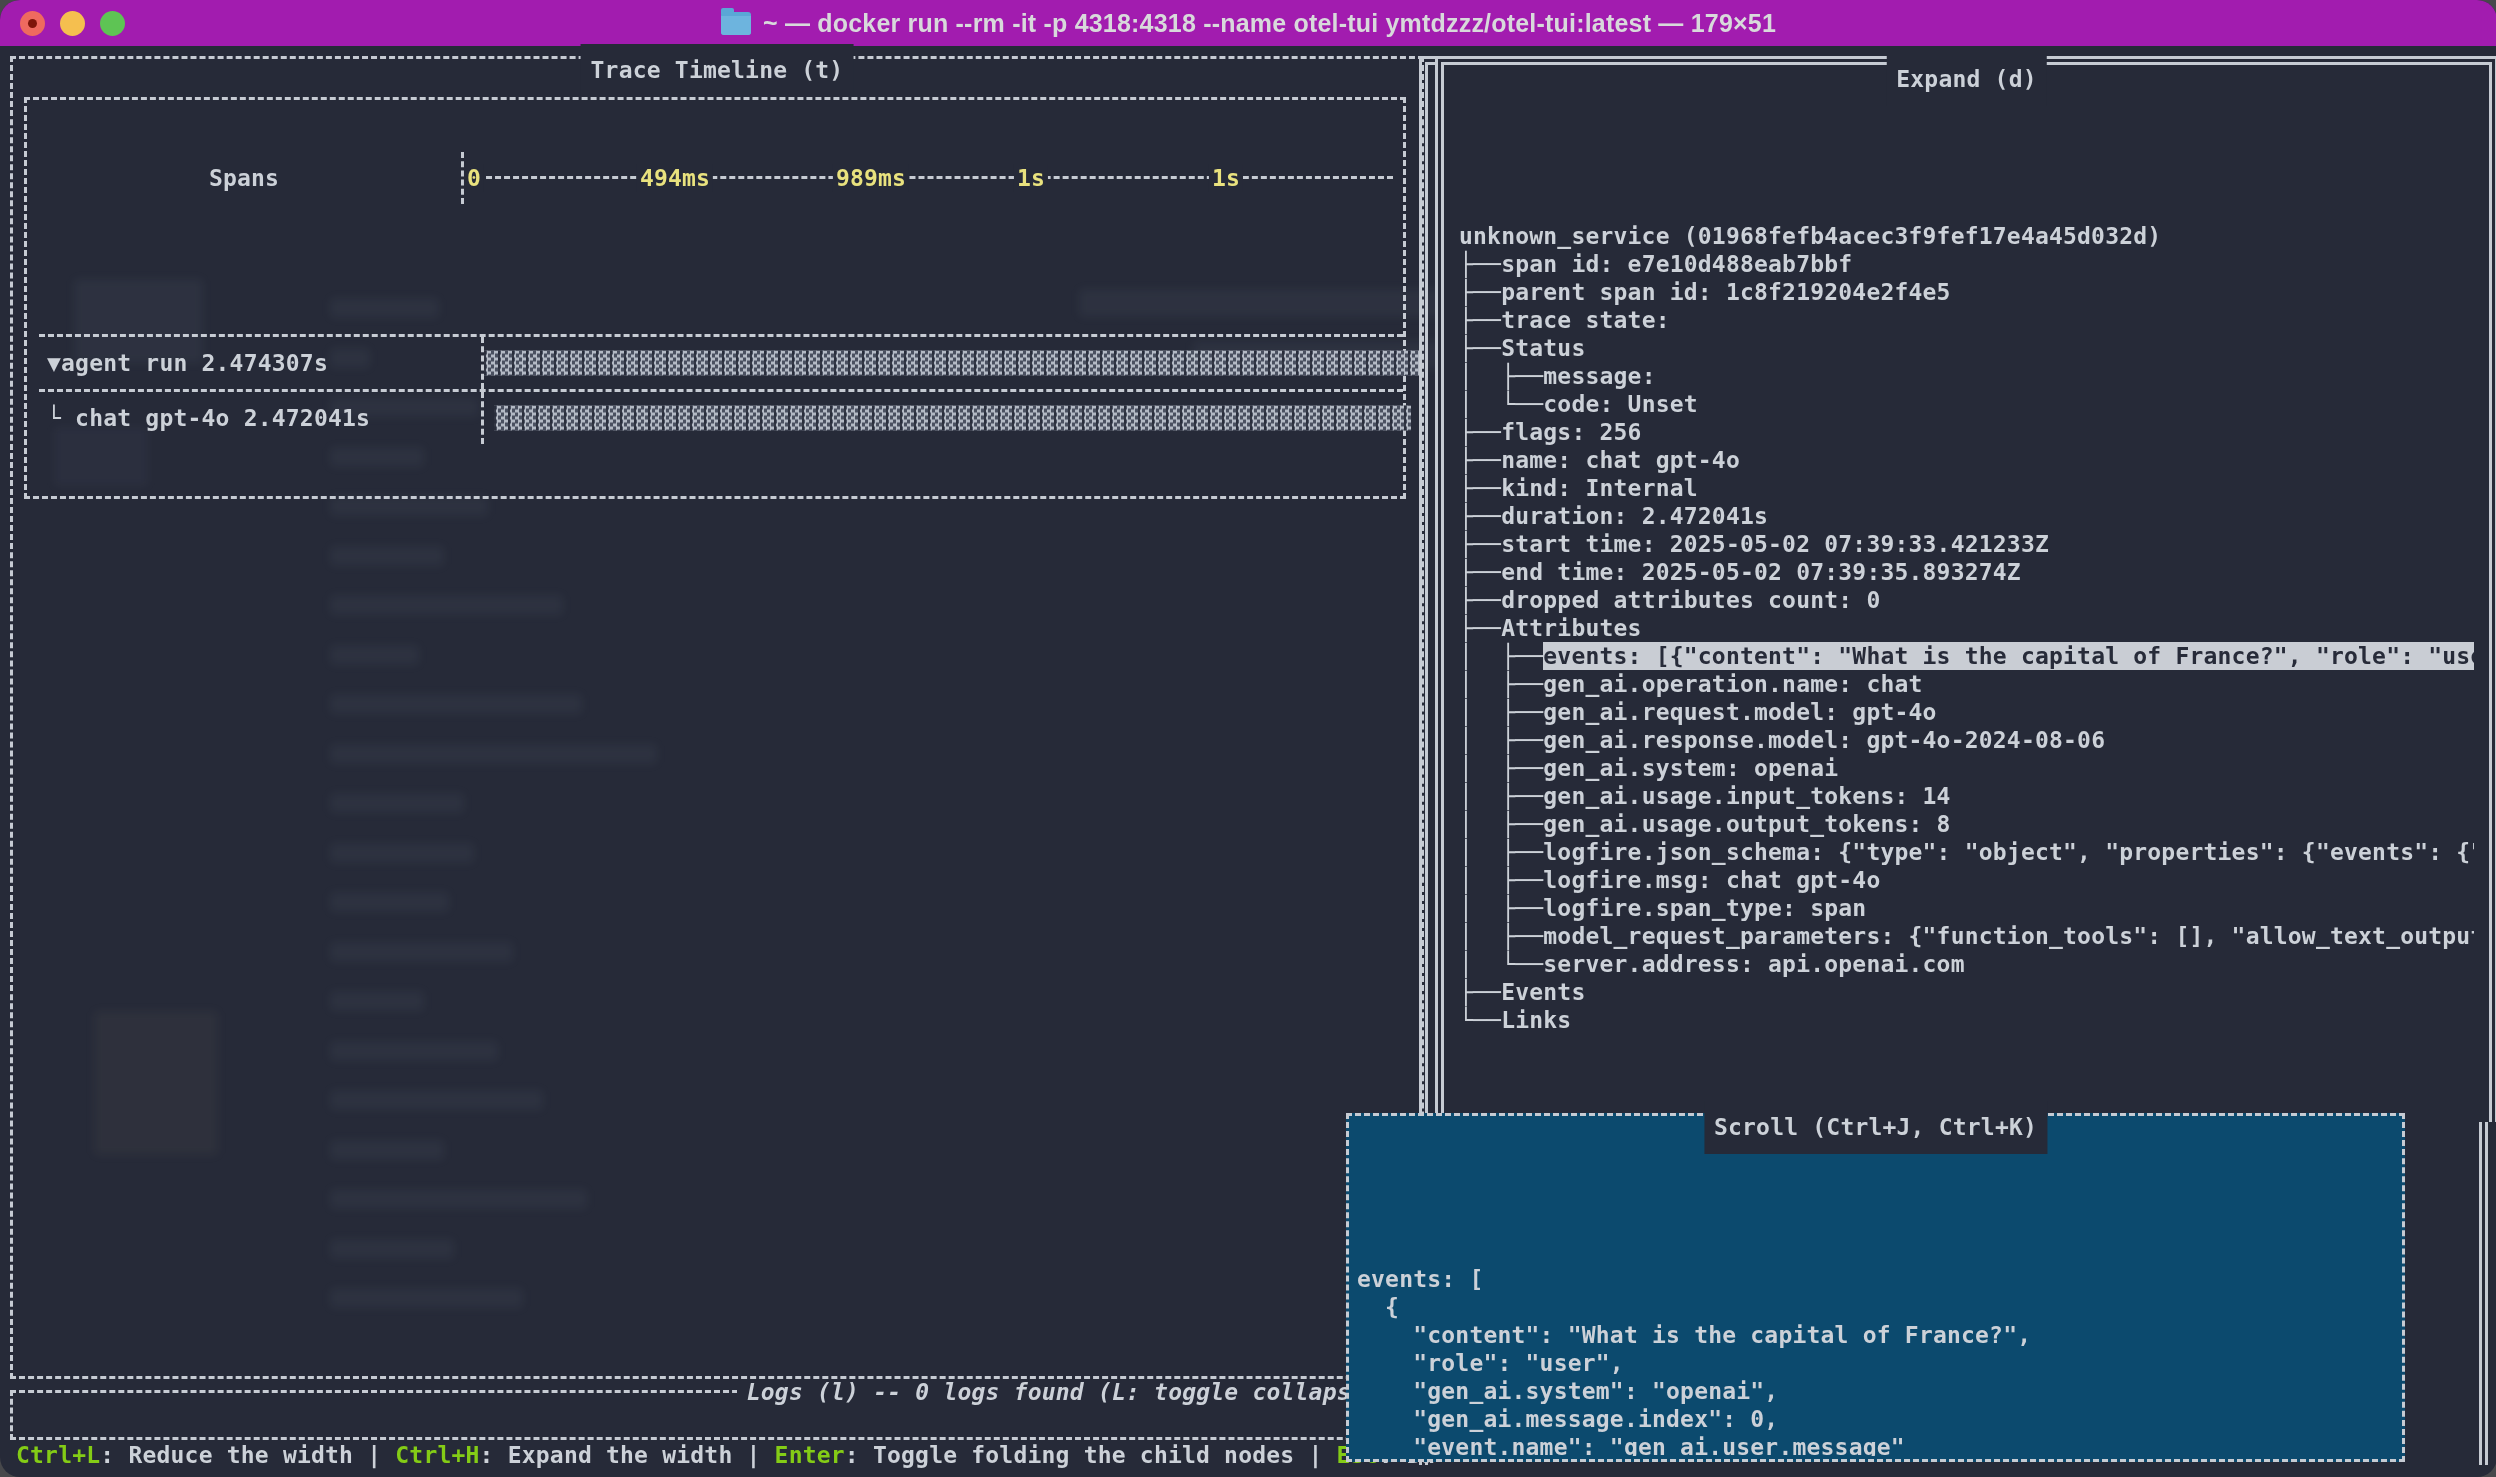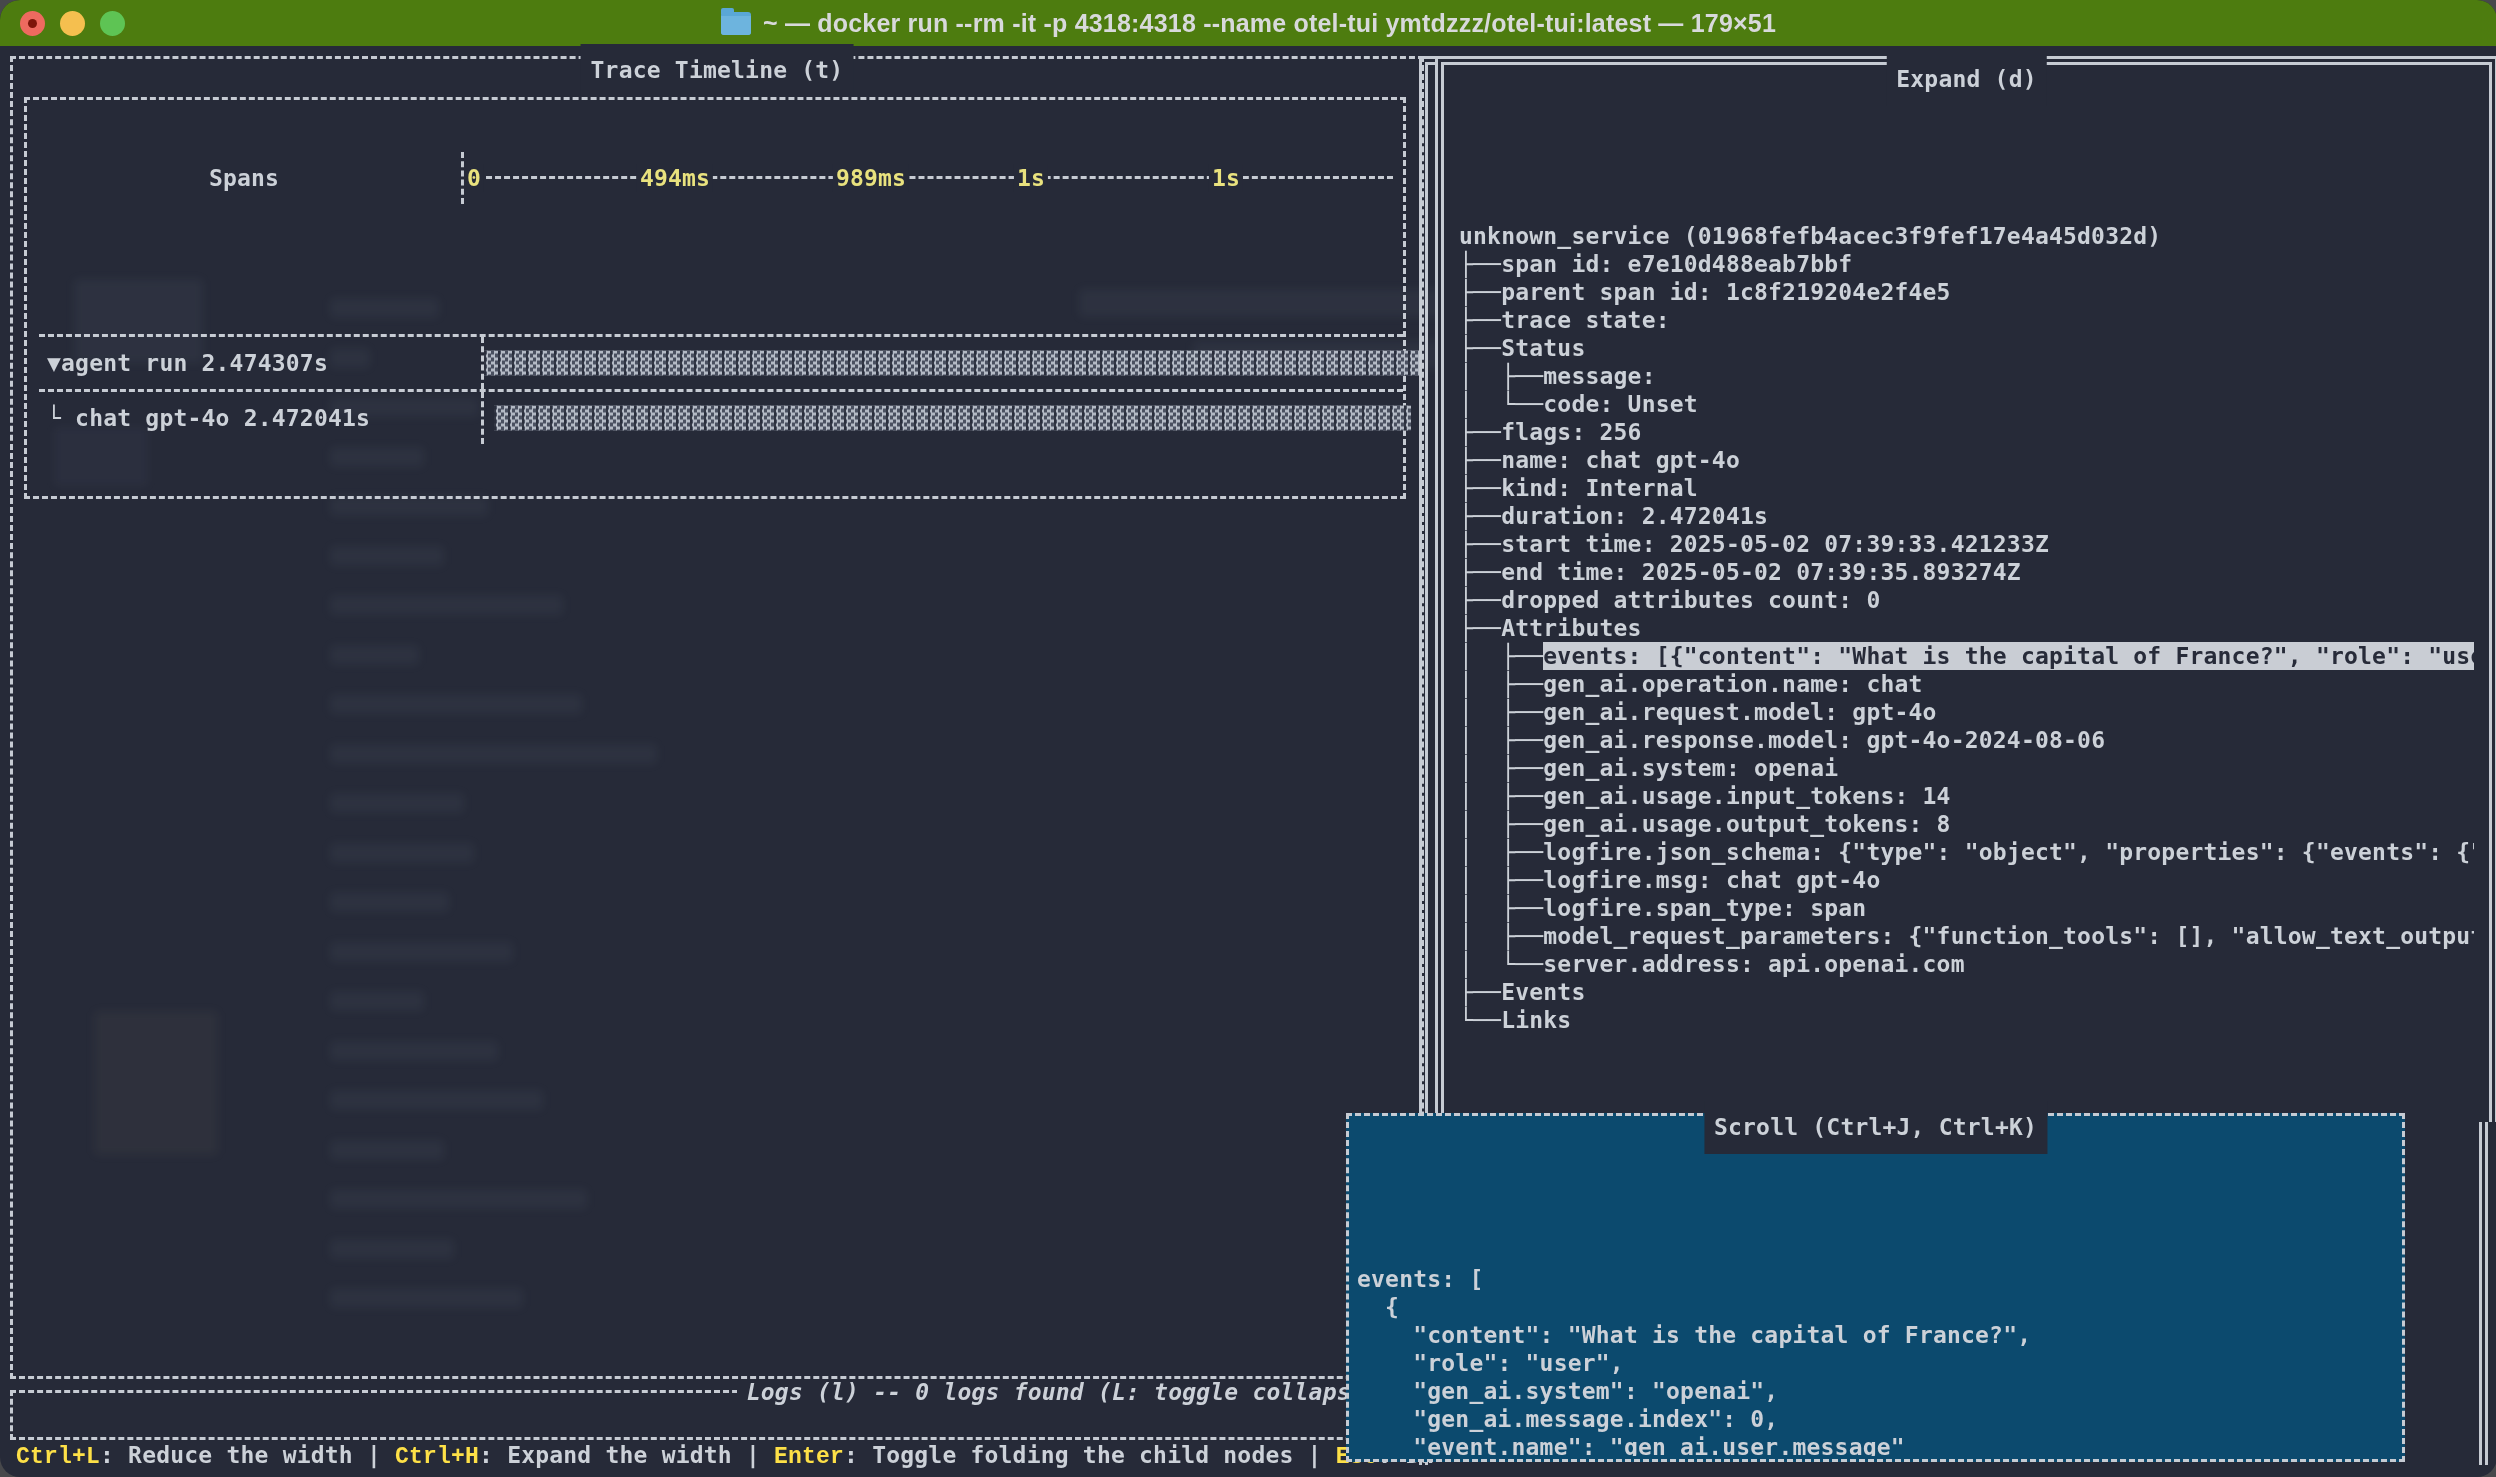--- a/index.html
+++ b/index.html
@@ -1,20 +1,20 @@
 <!DOCTYPE html>
 <html><head>
 <meta charset="utf-8">
 <style>
   html,body{margin:0;padding:0;background:#47484b;}
   .window{position:relative;width:2497px;height:1477px;background:#262a38;border-radius:20px;
     overflow:hidden;font-family:"DejaVu Sans Mono",monospace;font-weight:bold;font-size:23px;
     letter-spacing:0.2px;color:#ccd1d8;}
   
-  .titlebar{position:absolute;top:0;left:0;right:0;height:46px;background:#4d7c0f;
+  .titlebar{position:absolute;top:0;left:0;right:0;height:46px;background:#a21caf;
     display:flex;align-items:center;justify-content:center;
     font-family:"Liberation Sans",sans-serif;font-weight:700;font-size:25px;color:#d8d9db;}
   .lights{position:absolute;left:20px;top:0;height:46px;display:flex;align-items:center;gap:15px;}
   .light{width:25px;height:25px;border-radius:50%;}
   .light.red{background:#ee6a5f;position:relative;}
   .light.red::after{content:"";position:absolute;left:8px;top:8px;width:9px;height:9px;border-radius:50%;background:#7e150a;}
   .light.yellow{background:#f5bf4f;}
   .light.green{background:#5ec454;}
   .folder{width:30px;height:23px;margin-right:12px;position:relative;background:#5aa7d6;border-radius:3px;}
   .folder::before{content:"";position:absolute;top:-4px;left:0;width:13px;height:6px;background:#5aa7d6;border-radius:2px 2px 0 0;}
@@ -38,21 +38,21 @@
   .tick{position:absolute;top:50%;transform:translate(-50%,-50%);background:#262a38;color:#e9e27e;padding:0 3px;line-height:27px;}
   .bar{position:absolute;top:50%;transform:translateY(-50%);height:25px;
     background:
       repeating-linear-gradient(90deg, rgba(38,42,56,.9) 0 2px, transparent 2px 14px),
       repeating-conic-gradient(#b3b9c4 0% 25%, #4a5060 0% 50%);
     background-size:auto,7px 7px;}
   
   .logs-box{position:absolute;left:10px;top:1344px;width:1408px;height:44px;border:3px dashed #c6cbd3;}
   .logs-title{position:absolute;right:0;top:-14px;background:#262a38;padding-left:10px;line-height:27px;white-space:pre;font-style:italic;}
   .status-bar{position:absolute;left:16px;top:1396px;height:30px;display:flex;white-space:pre;}
-  .status-bar .key{color:#fde047;font-family:Liberation Mono, monospace;}
+  .status-bar .key{color:#84cc16;}
   
   .outer-box{position:absolute;left:1419px;top:10px;width:1069px;height:1400px;
     border:9px double #c6cbd3;border-bottom:none;}
   .right-edge{position:absolute;left:2479px;top:10px;width:30px;height:1400px;
     border-left:9px double #c6cbd3;border-top:9px double #c6cbd3;}
   .details-box{position:absolute;left:1435px;top:10px;width:1045px;height:1057px;
     border:9px double #c6cbd3;border-bottom:none;background:#262a38;}
   .tree{position:absolute;left:9px;right:9px;top:9px;bottom:0;padding:18px 6px 0 6px;overflow:hidden;text-align:center;}
   .tree-row{display:flex;line-height:28px;height:28px;overflow:hidden;white-space:pre;}
   .tree-row .hl{background:#c9cdd4;color:#272b39;flex:1;}

